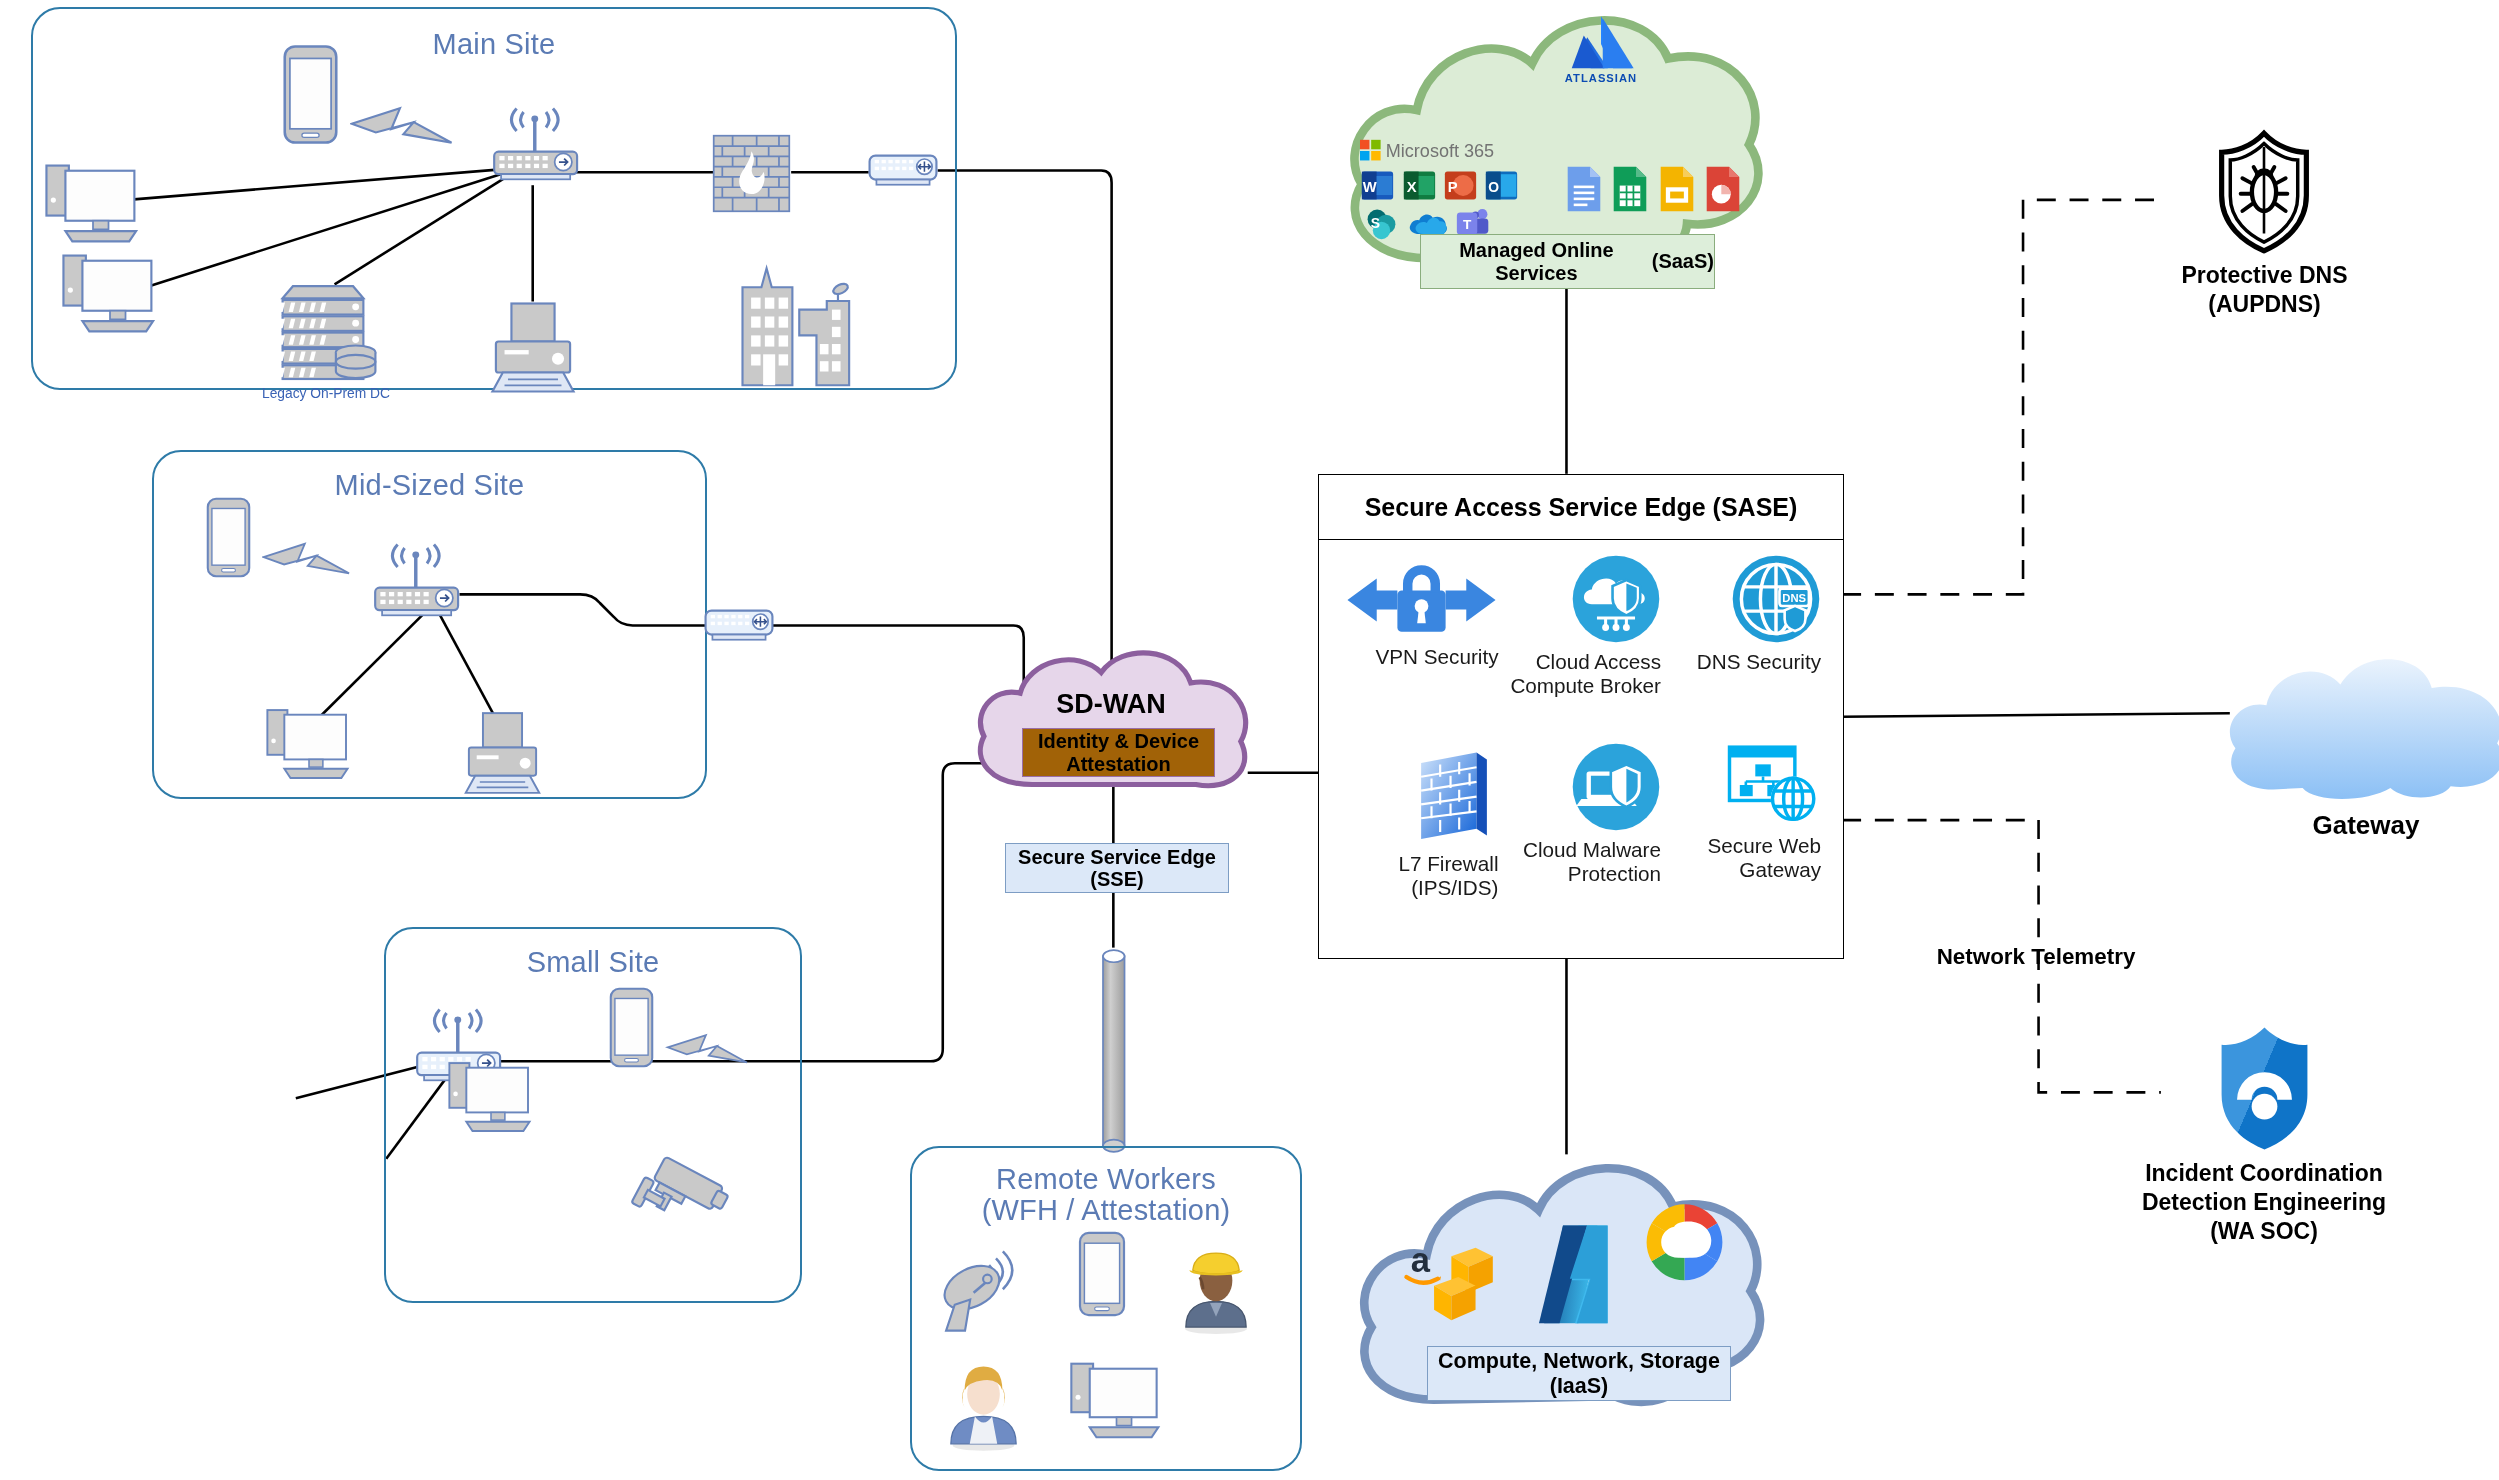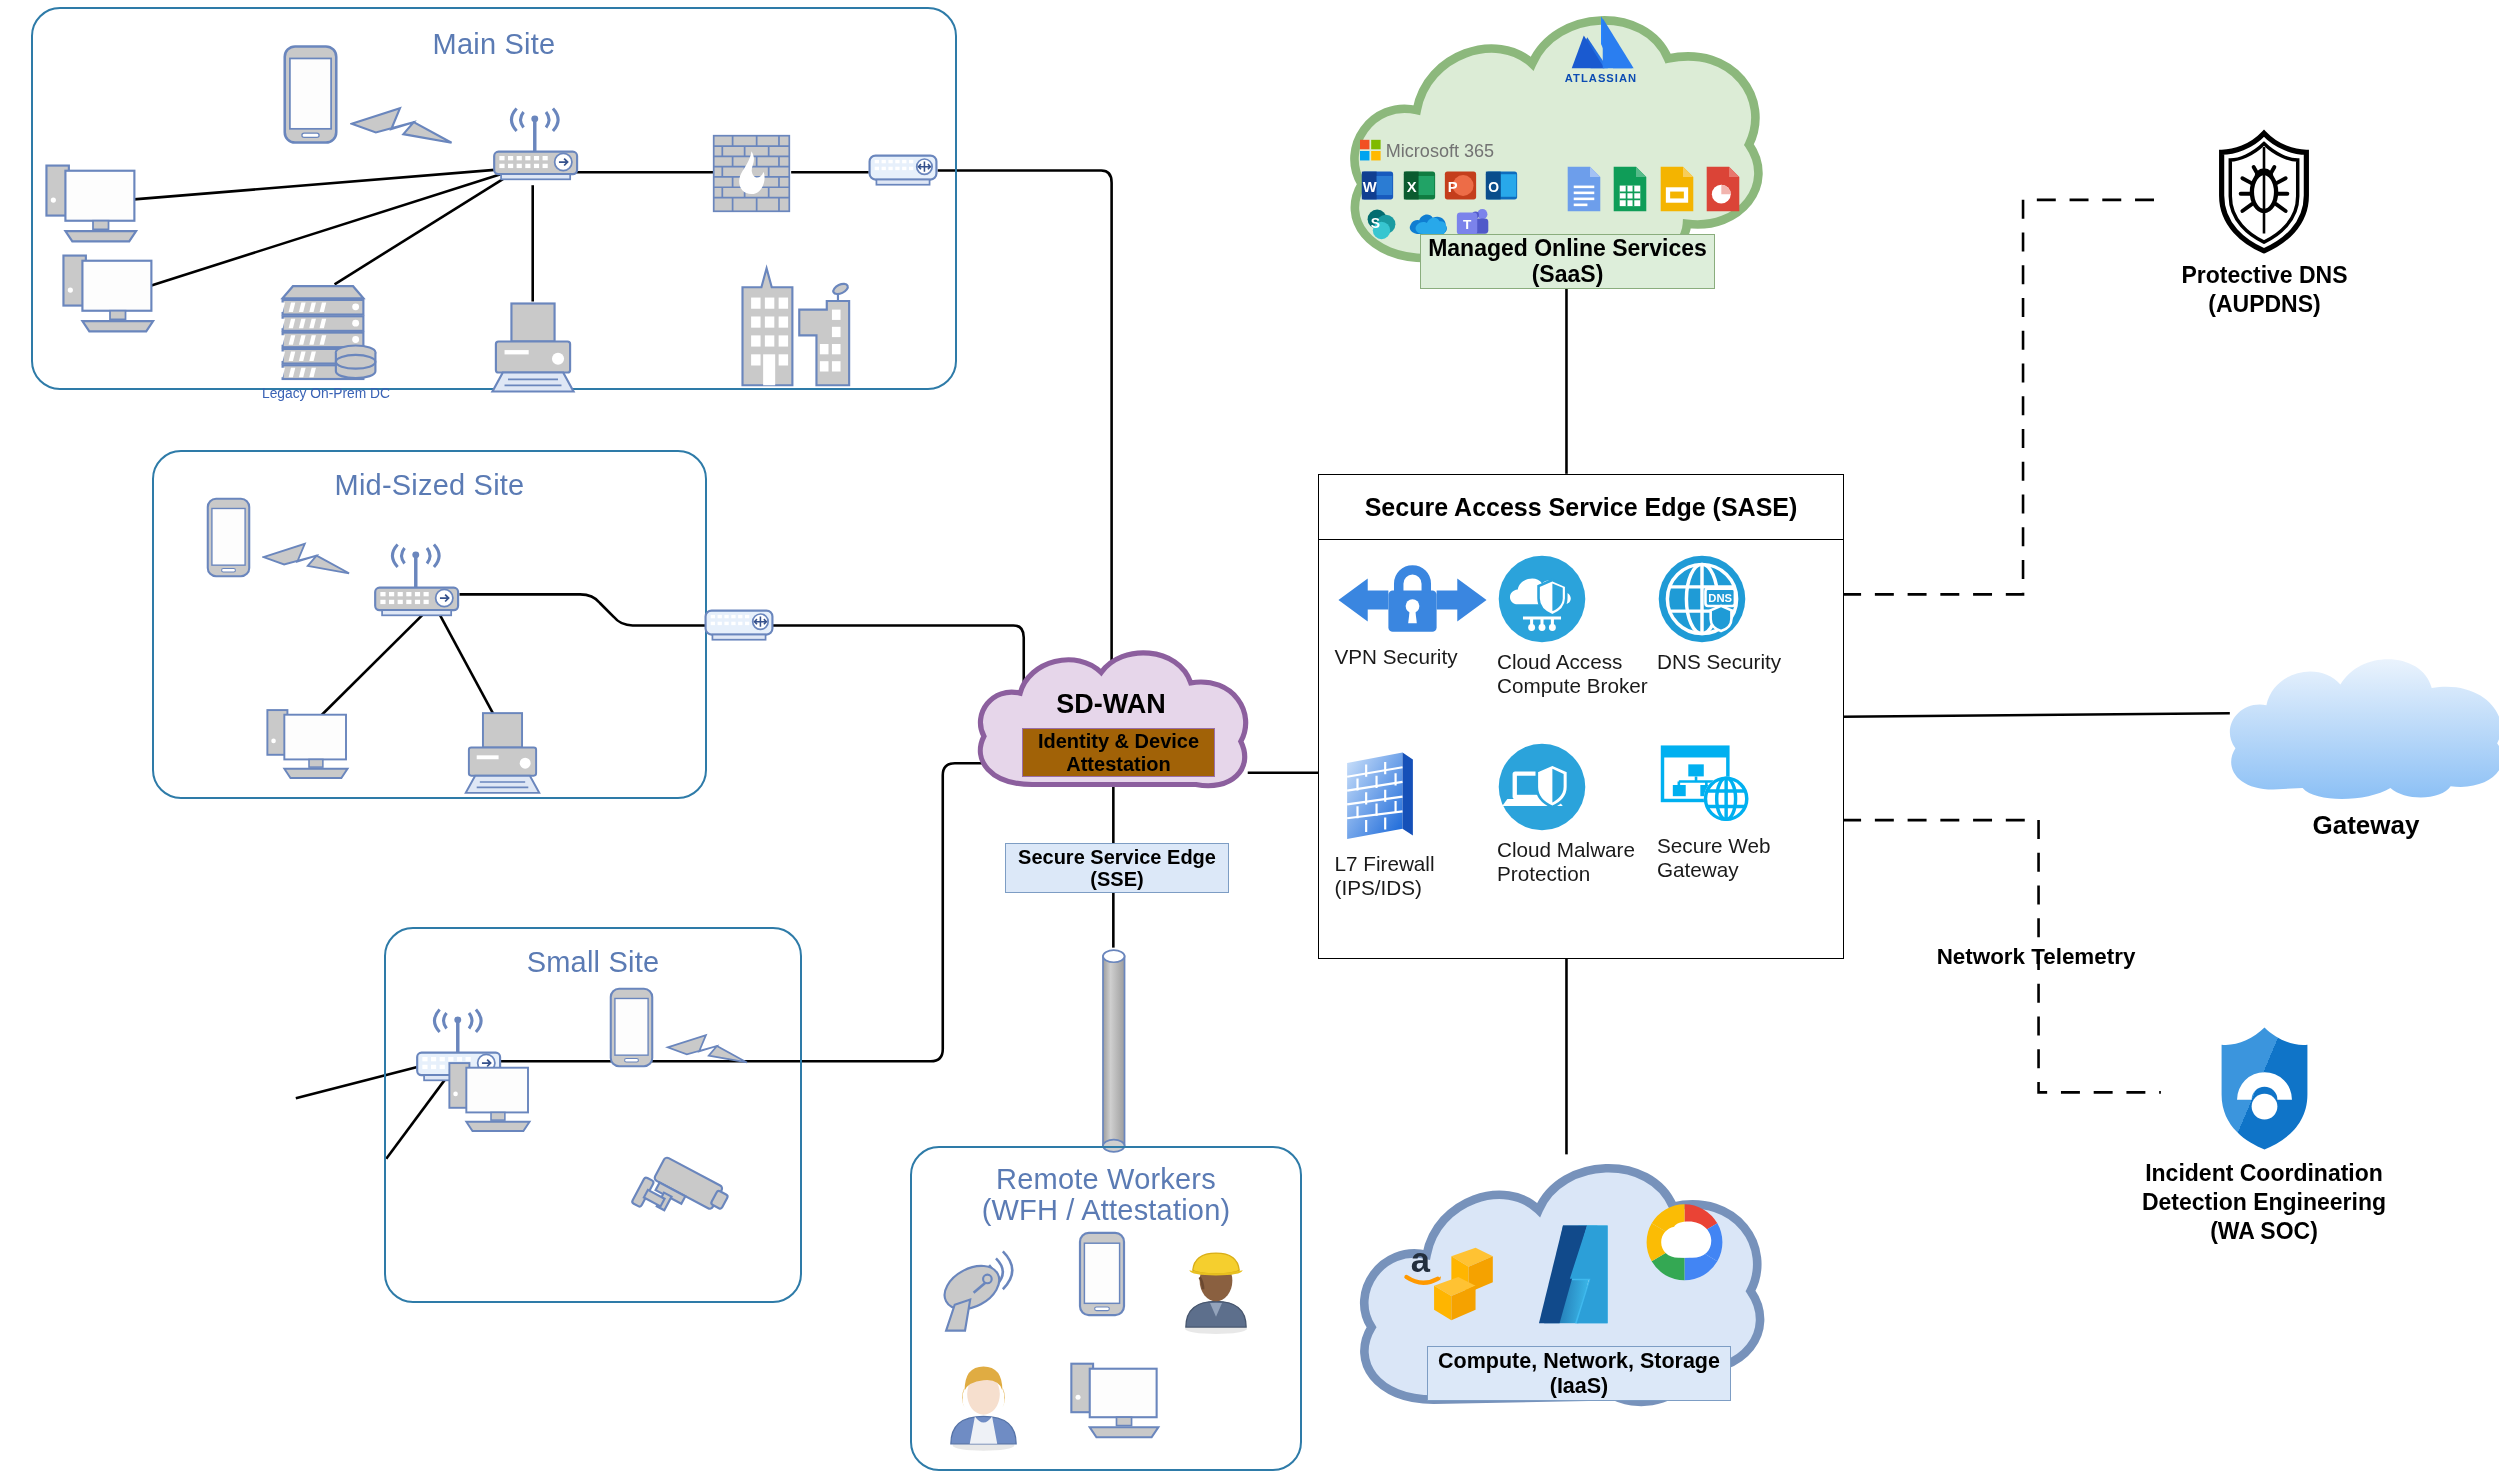--- a/index.html
+++ b/index.html
@@ -18,21 +18,21 @@
            font-weight:bold;color:#000;line-height:1.12;}
   .lbl-green{background:#ddeeda;border:0.9px solid #8aad7d;}
   .lbl-blue{background:#dce8f8;border:0.9px solid #7d9dc4;}
   .lbl-purple{background:#a16207;border:0.9px solid #9a6fa8;}
 
   .plain-label{position:absolute;text-align:center;font-weight:bold;color:#000;line-height:1.18;}
 
   .sase-box{position:absolute;border:1.7px solid #000;background:#fff;}
   .sase-head{position:absolute;left:0;top:0;right:0;height:64px;border-bottom:1.7px solid #000;
              display:flex;align-items:center;justify-content:center;font-weight:bold;font-size:25px;color:#000;}
-  .svc{position:absolute;width:164px;text-align:left;}
+  .svc{position:absolute;width:164px;text-align:right;}
   .svc .cap{font-size:20.7px;color:#1a1a1a;line-height:1.15;margin-top:3.4px;}
 
   .legacy-cap{position:absolute;color:#3a62b5;font-size:13.8px;text-align:center;width:190px;}
   .internet-cap{position:absolute;font-weight:bold;font-size:26px;color:#000;text-align:center;width:258px;}
 
   .icn{position:absolute;}
 </style>
 </head>
 <body>
 
@@ -589,21 +589,21 @@
       <path d="M29 2 l12 12 h-12 z" fill="#f7cd5a"></path>
     <rect x="9" y="26" width="26" height="18" fill="#fff"></rect>
     <rect x="14" y="31" width="16" height="8" fill="#f4b400"></rect>
   </svg>
   <svg class="icn" style="left:1680px;top:165px;" width="38" height="48" viewBox="0 0 44 56">
     <path d="M3 2 h26 l12 12 v40 h-38 z" fill="#db4437"></path>
       <path d="M29 2 l12 12 h-12 z" fill="#e8786d"></path>
     <circle cx="20" cy="34" r="11" fill="#fff"></circle>
     <path d="M20 34 L20 23 A11 11 0 0 1 31 34 Z" fill="#f2b4ae"></path>
   </svg>
-  <div class="lbl-box lbl-green" style="left:1396px;top:234px;width:293px;height:53px;flex-direction:column;font-size:23px;">
+  <div class="lbl-box lbl-green" style="left:1396px;top:234px;width:293px;height:53px;flex-direction:row;font-size:20px;">
     <span>Managed Online Services</span>
     <span>(SaaS)</span>
   </div>
 
   <div class="sase-box" style="left:1294px;top:474px;width:524px;height:483px;">
     <div class="sase-head">Secure Access Service Edge (SASE)</div>
 
     <div class="svc" style="left:15.5px;top:86px;">
       <svg width="155" height="78" viewBox="0 0 180 90">
         <polygon points="4,45 38,20 38,34 62,34 62,56 38,56 38,70" fill="#3a86e0"></polygon>

